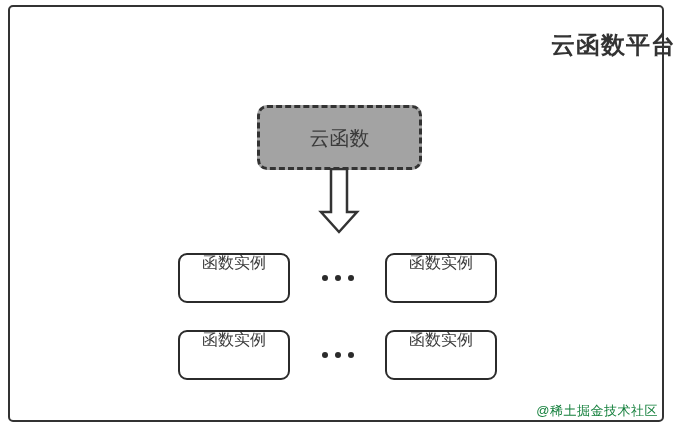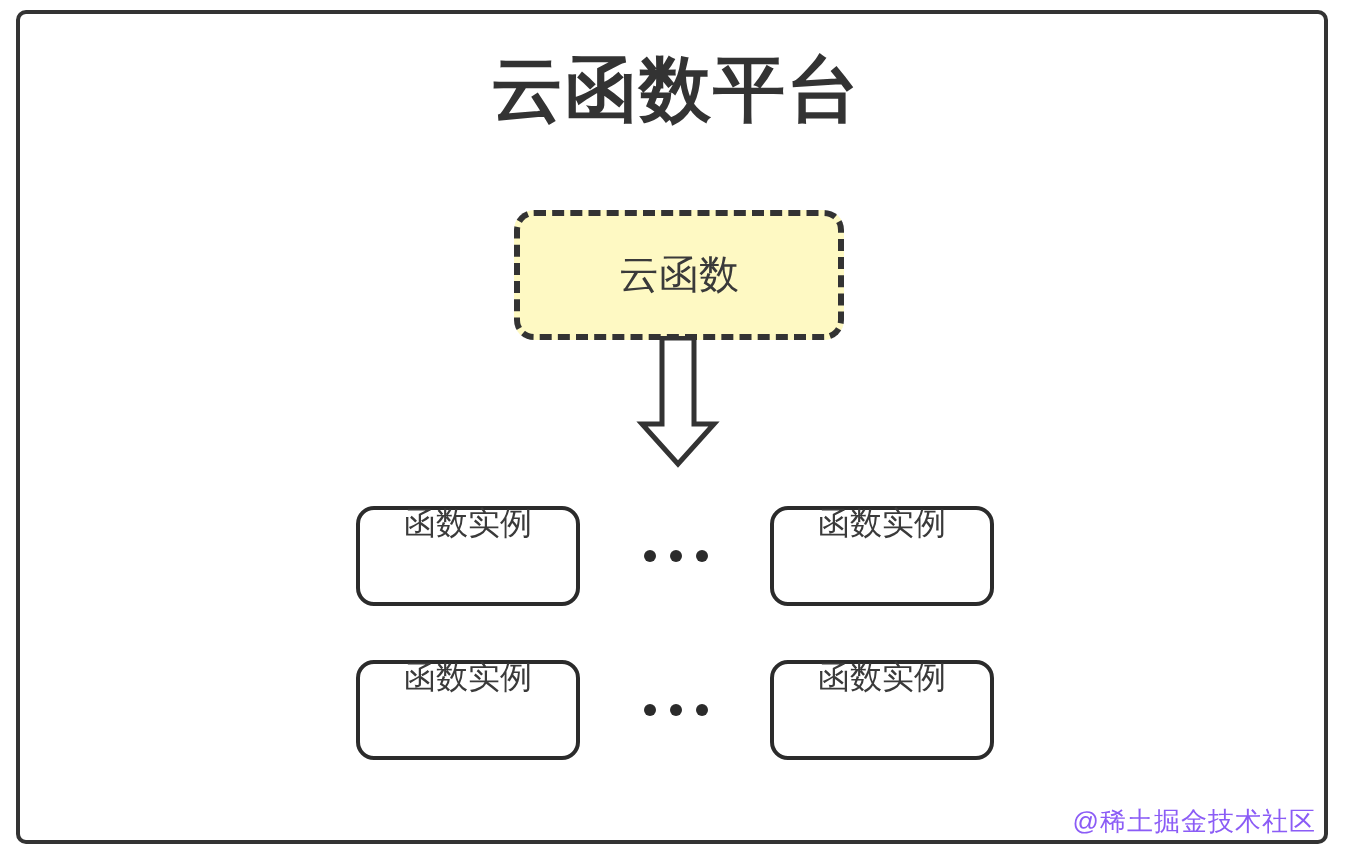--- a/index.html
+++ b/index.html
@@ -28,40 +28,40 @@
     border-radius: 5px;
     background: #ffffff;
   }
 
   
   #platform-title {
     position: absolute;
     left: 0;
     top: 26px;
     width: 676px;
-    text-align: center;
-    font-size: 36px;
+    text-align: right;
+    font-size: 24px;
     font-weight: bold;
     letter-spacing: 1px;
     line-height: 38px;
     color: #333333;
     white-space: nowrap;
   }
 
   
   #cloud-function-box {
     position: absolute;
     left: 257px;
     top: 105px;
     width: 165px;
     height: 65px;
     box-sizing: border-box;
     border: 3px dashed #333333;
     border-radius: 10px;
-    background: #fef9c3;
+    background: #a3a3a3;
     display: flex;
     align-items: center;
     justify-content: center;
   }
   #cloud-function-box .box-label {
     font-size: 20px;
     color: #3a3a3a;
     line-height: 1;
     white-space: nowrap;
   }
@@ -123,21 +123,21 @@
     border-radius: 50%;
     background: #2b2b2b;
   }
 
   
   #watermark {
     position: absolute;
     right: 18px;
     bottom: 14px;
     font-size: 13px;
-    color: #8b5cf6;
+    color: #15803d;
     letter-spacing: 0.5px;
     white-space: nowrap;
   }
 </style>
 </head>
 <body>
 
 <div id="diagram-frame"></div>
 
 <div id="platform-title">云函数平台</div>

